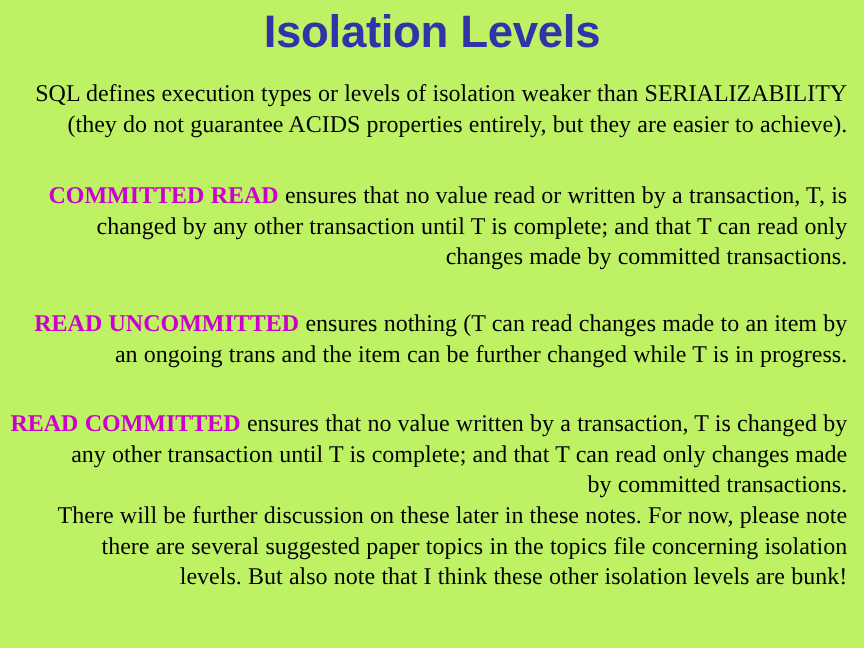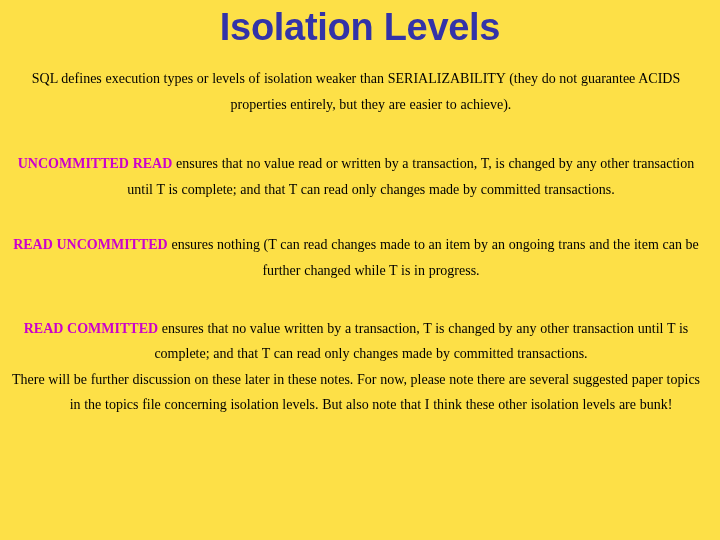--- a/index.html
+++ b/index.html
@@ -13,21 +13,21 @@
     background: #ffffff;
     overflow: hidden;
     font-family: "Liberation Serif", "DejaVu Serif", serif;
     -webkit-font-smoothing: none;
   }
 
   .slide {
     position: relative;
     width: 720px;
     height: 540px;
-    background: #fde047;
+    background: #bef264;
     box-sizing: border-box;
   }
 
   
   .slide-title {
     position: absolute;
     left: 0;
     top: 4px;
     width: 720px;
     text-align: center;
@@ -42,27 +42,27 @@
 
   
   .body-block {
     position: absolute;
     left: 6px;
     top: 66px;
     width: 700px;
   }
 
   .para {
-    font-size: 14px;
+    font-size: 20px;
     line-height: 25.6px;
     color: #000000;
     text-indent: -30px;
     padding-left: 30px;
     margin: 0;
-    text-align: center;
+    text-align: right;
     word-spacing: 0.2px;
   }
 
   .para.gap-sm  { margin-top: 0px; }
   .para.gap-1   { margin-top: 34px; }
   .para.gap-2   { margin-top: 32px; }
   .para.gap-3   { margin-top: 30px; }
   .para.gap-4   { }
 
   .lead {
@@ -77,21 +77,21 @@
 
   <div class="slide-title" style="color: rgb(51, 51, 168);">Isolation Levels</div>
 
   <div class="body-block">
 
     <p class="para gap-sm">
       <span class="lead" style="color: rgb(204, 0, 204);"></span><span>SQL defines execution types or levels of isolation weaker than SERIALIZABILITY (they do not guarantee ACIDS properties entirely, but they are easier to achieve).</span>
     </p>
 
     <p class="para gap-1">
-      <span class="lead" style="color: rgb(204, 0, 204);">UNCOMMITTED READ</span><span> ensures that no value read or written by a transaction, T, is changed by any other transaction until T is complete; and that T can read only changes made by committed transactions.</span>
+      <span class="lead" style="color: rgb(204, 0, 204);">COMMITTED READ</span><span> ensures that no value read or written by a transaction, T, is changed by any other transaction until T is complete; and that T can read only changes made by committed transactions.</span>
     </p>
 
     <p class="para gap-3">
       <span class="lead" style="color: rgb(204, 0, 204);">READ UNCOMMITTED</span><span> ensures nothing (T can read changes made to an item by an ongoing trans and the item can be further changed while T is in progress.</span>
     </p>
 
     <p class="para gap-2">
       <span class="lead" style="color: rgb(204, 0, 204);">READ COMMITTED</span><span> ensures that no value written by a transaction, T is changed by any other transaction until T is complete; and that T can read only changes made by committed transactions.</span>
     </p>
 

